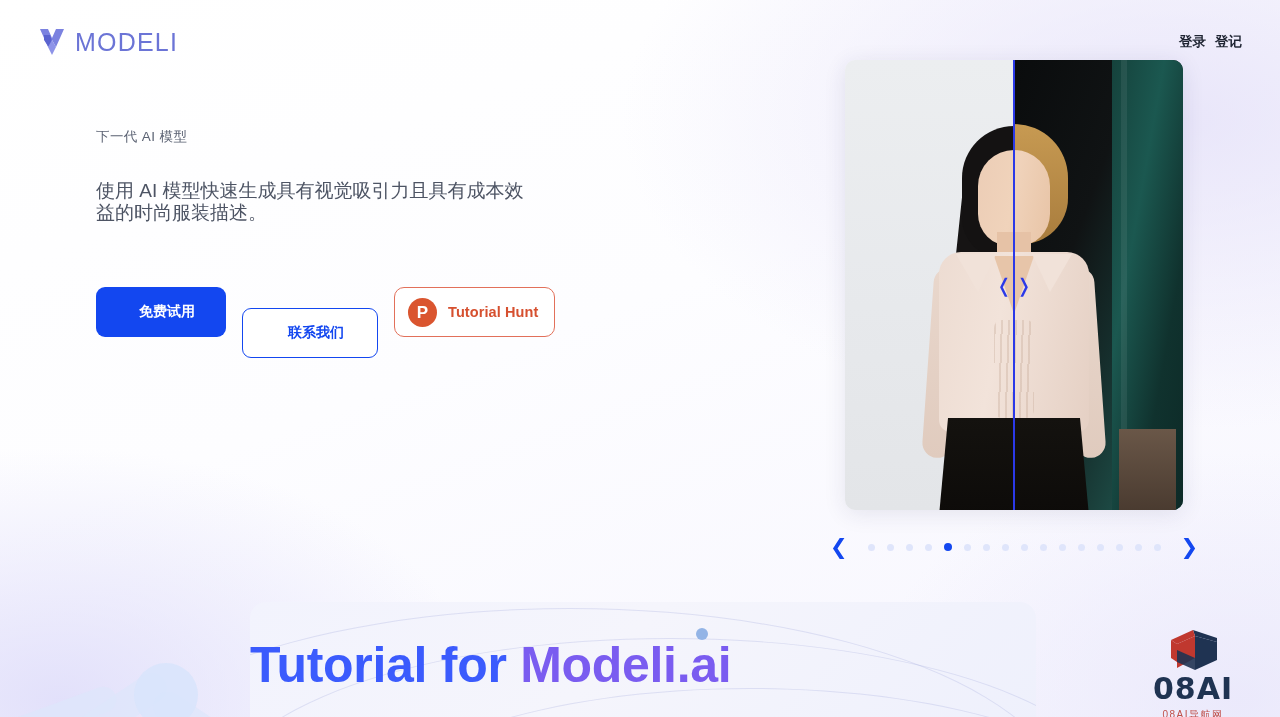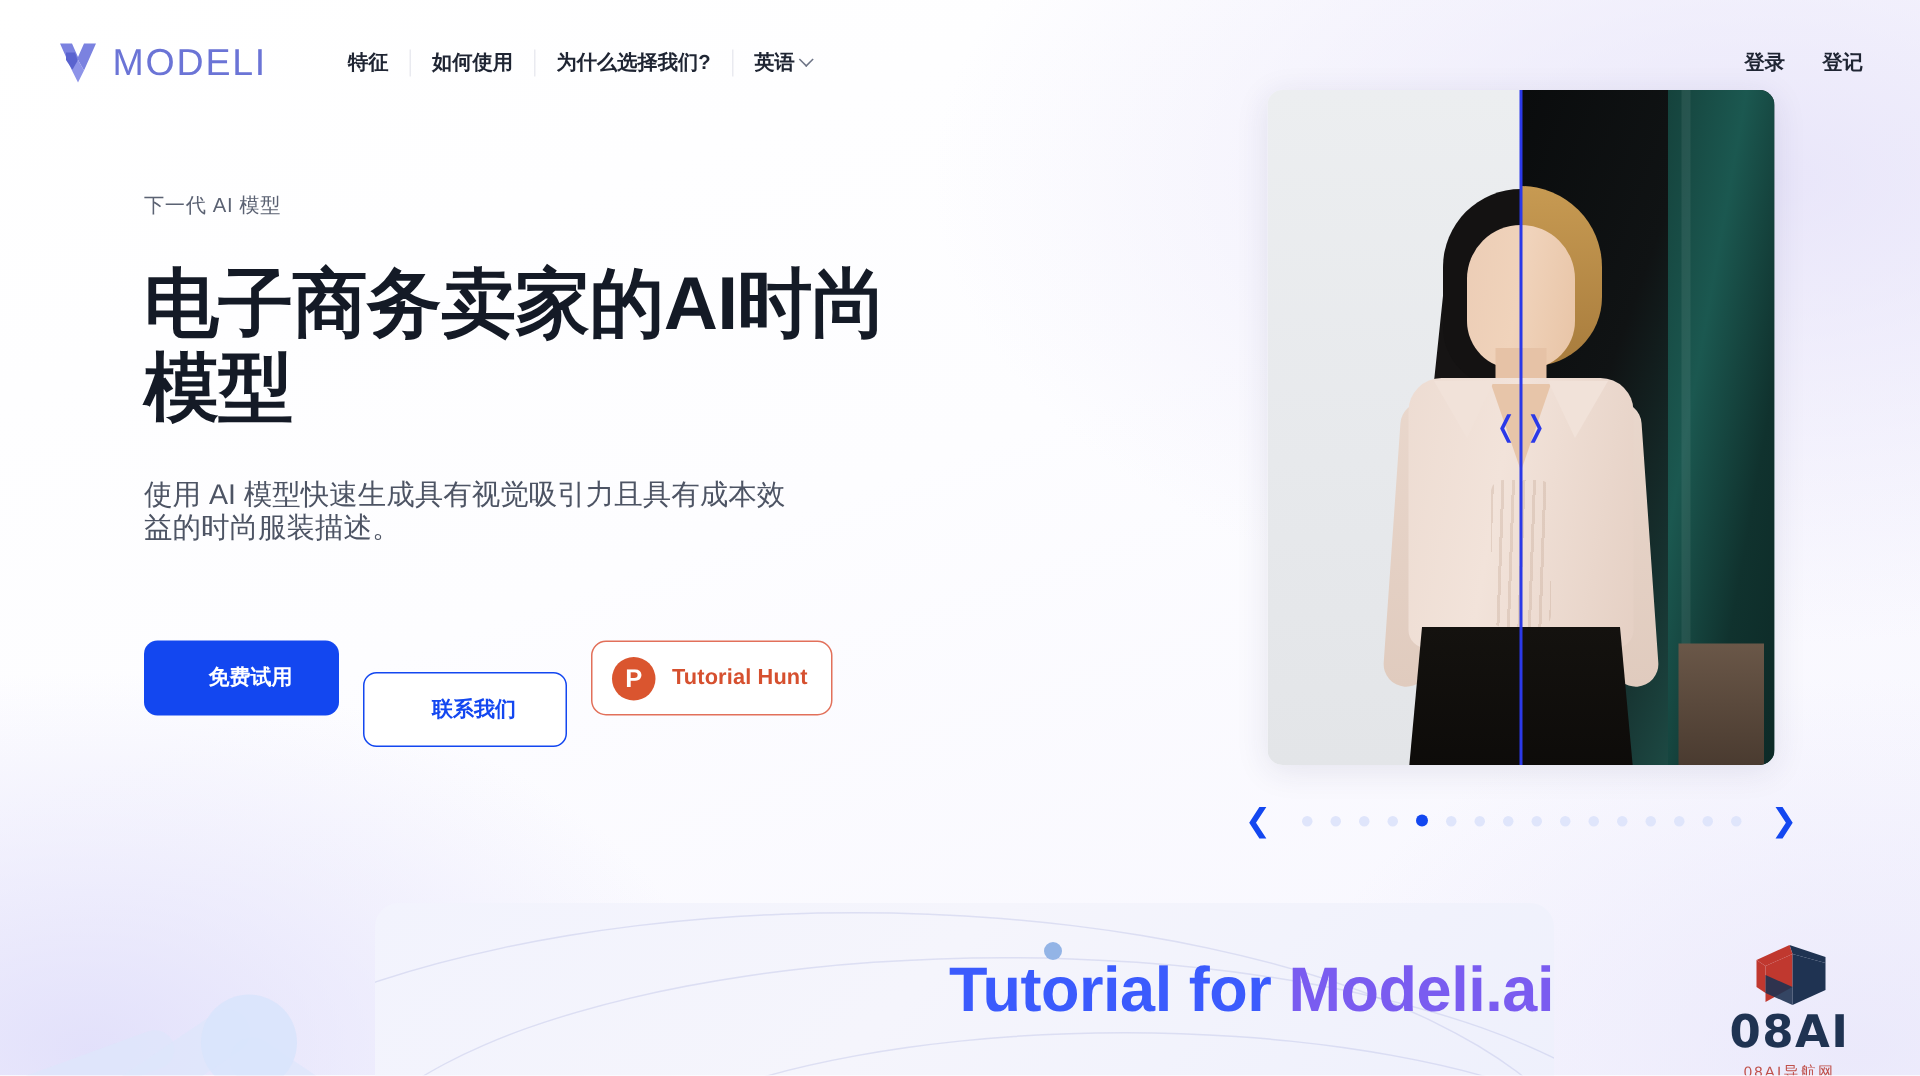--- a/index.html
+++ b/index.html
@@ -61,21 +61,21 @@
     display: flex; align-items: center; gap: 4px;
   }
   .nav-item:first-child { padding-left: 10px; }
   .nav-item.last { border-right: none; }
   .chev-down {
     display: inline-block; width: 7px; height: 7px;
     border-right: 1.4px solid #6d7486;
     border-bottom: 1.4px solid #6d7486;
     transform: rotate(45deg) translate(-2px,-2px);
   }
-  .nav-right { margin-left: auto; display: flex; gap: 25px; padding-right: 12px; }
+  .nav-right { margin-left: auto; display: flex; gap: 9px; padding-right: 12px; }
   .nav-right .nav-link {
     font-size: 13.5px; font-weight: 700; color: #1f2533; cursor: pointer;
   }
 
   
   .hero-left { position: absolute; left: 96px; top: 128px; width: 560px; z-index: 10; }
   .eyebrow {
     font-size: 13.5px; color: #5b6273; font-weight: 500;
     letter-spacing: .4px; margin-bottom: 28px;
   }
@@ -250,21 +250,21 @@
   .tut-swoosh.s1 { width: 900px; height: 320px; left: -30px; top: 36px; }
   .tut-swoosh.s2 { width: 760px; height: 260px; left: 120px; top: 86px; }
   .tut-swoosh.s3 { width: 1000px; height: 400px; left: -180px; top: 6px; }
   .tut-dot {
     position: absolute; left: 446px; top: 26px;
     width: 12px; height: 12px; border-radius: 50%;
     background: #93b4e6;
   }
   .tut-title {
     position: absolute; left: 0; right: 0; top: 34px;
-    text-align: right; font-size: 42px; font-weight: 800;
+    text-align: left; font-size: 50px; font-weight: 800;
     letter-spacing: -0.3px;
   }
   .tut-title .t1 { color: #3b5bfd; }
   .tut-title .t2 { color: #7a5cf0; }
 
   
   .watermark {
     position: absolute; left: 1118px; top: 628px;
     width: 150px; z-index: 30;
     display: flex; flex-direction: column; align-items: center;
@@ -294,45 +294,29 @@
 
     <div class="brand">
       <svg class="brand-mark" viewBox="0 0 28 30">
         <path d="M2 2 L10 2 L14 11 L18 2 L26 2 L18 20 L14 13 L10 20 Z" fill="#7b82e0"></path>
         <path d="M6 8 L12 8 L14 14 L12 22 L6 13 Z" fill="#5a63cf"></path>
         <path d="M14 13 L18 20 L14 28 L10 20 Z" fill="#8d93e8"></path>
       </svg>
       <span class="brand-name">MODELI</span>
     </div>
 
-    <nav class="main-nav">
-      <div class="nav-item">
-        <span>特征</span>
-      </div>
-      <div class="nav-item">
-        <span>如何使用</span>
-      </div>
-      <div class="nav-item">
-        <span>为什么选择我们?</span>
-      </div>
-      <div class="nav-item last">
-        <span>英语</span>
-        <span class="chev-down"></span>
-      </div>
-    </nav>
 
     <div class="nav-right">
       <span class="nav-link">登录</span>
       <span class="nav-link">登记</span>
     </div>
   </header>
 
   <section class="hero-left">
     <div class="eyebrow">下一代 AI 模型</div>
-    <h1 class="hero-title">电子商务卖家的AI时尚模型</h1>
     <p class="hero-sub">使用 AI 模型快速生成具有视觉吸引力且具有成本效益的时尚服装描述。</p>
 
     <div class="btn-row">
       <div class="btn btn-primary">免费试用</div>
       <div class="btn btn-outline">联系我们</div>
       <div class="btn btn-ph">
         <span class="ph-logo">P</span>
         <span class="ph-text">Tutorial Hunt</span>
       </div>
     </div>

